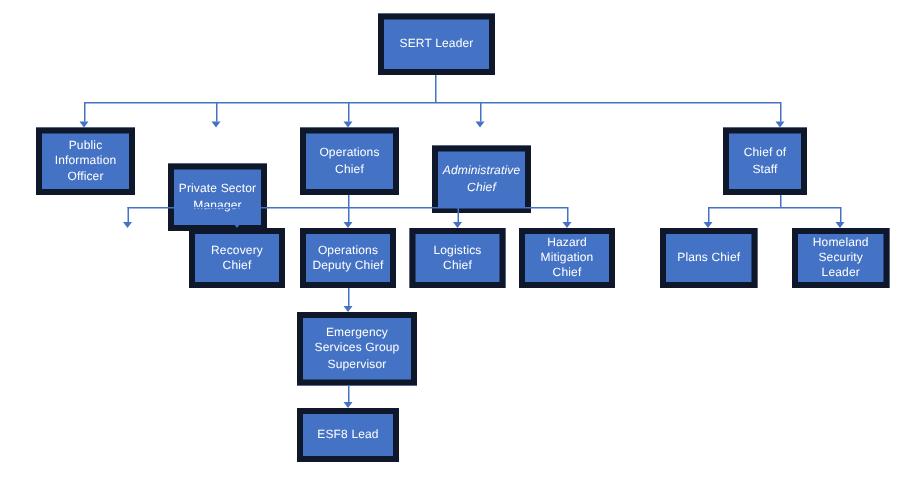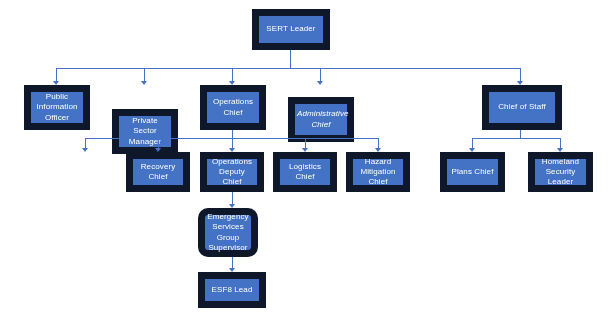--- a/index.html
+++ b/index.html
@@ -15,21 +15,21 @@
   }
   #chart-canvas {
     position: relative;
     width: 608px;
     height: 319px;
     background: #ffffff;
   }
   .node {
     position: absolute;
     background: #4472C4;
-    border: 7px solid #0f172a;
+    border: 4px solid #0f172a;
     box-sizing: border-box;
     display: flex;
     align-items: center;
     justify-content: center;
     text-align: center;
     color: #ffffff;
     font-size: 8px;
     line-height: 1.28;
     letter-spacing: 0.1px;
     padding: 1px 2px;
@@ -91,21 +91,21 @@
   </div>
 
   <div class="node" style="left:200px; top:85px; width:66px; height:45px;">
     <span>Operations Chief</span>
   </div>
 
   <div class="node" style="left:288px; top:97px; width:66px; height:45px;font-style:italic;">
     <span>Administrative Chief</span>
   </div>
 
-  <div class="node" style="left:482px; top:85px; width:80px; height:45px;">
+  <div class="node" style="left:482px; top:85px; width:56px; height:45px;">
     <span>Chief of Staff</span>
   </div>
 
   <div class="connector conn-v" style="left:232px; top:130px; width:1px; height:8px;"></div>
   <div class="connector conn-h" style="left:85px; top:138px; width:293px; height:1px;"></div>
 
   <div class="connector conn-v" style="left:85px; top:138px; width:1px; height:10px;"></div>
   <div class="arrow" style="left:82px; top:148px;"></div>
 
   <div class="connector conn-v" style="left:158px; top:138px; width:1px; height:10px;"></div>
@@ -150,21 +150,21 @@
     <span>Plans Chief</span>
   </div>
 
   <div class="node" style="left:528px; top:152px; width:65px; height:40px;">
     <span>Homeland Security Leader</span>
   </div>
 
   <div class="connector conn-v" style="left:232px; top:192px; width:1px; height:12px;"></div>
   <div class="arrow" style="left:229px; top:204px;"></div>
 
-  <div class="node" style="left:198px; top:208px; width:60px; height:49px;border-radius:10px;">
+  <div class="node" style="left:198px; top:208px; width:80px; height:49px;">
     <span>Emergency Services Group Supervisor</span>
   </div>
 
   <div class="connector conn-v" style="left:232px; top:257px; width:1px; height:11px;"></div>
   <div class="arrow" style="left:229px; top:268px;"></div>
 
   <div class="node" style="left:198px; top:272px; width:68px; height:36px;">
     <span>ESF8 Lead</span>
   </div>
 

